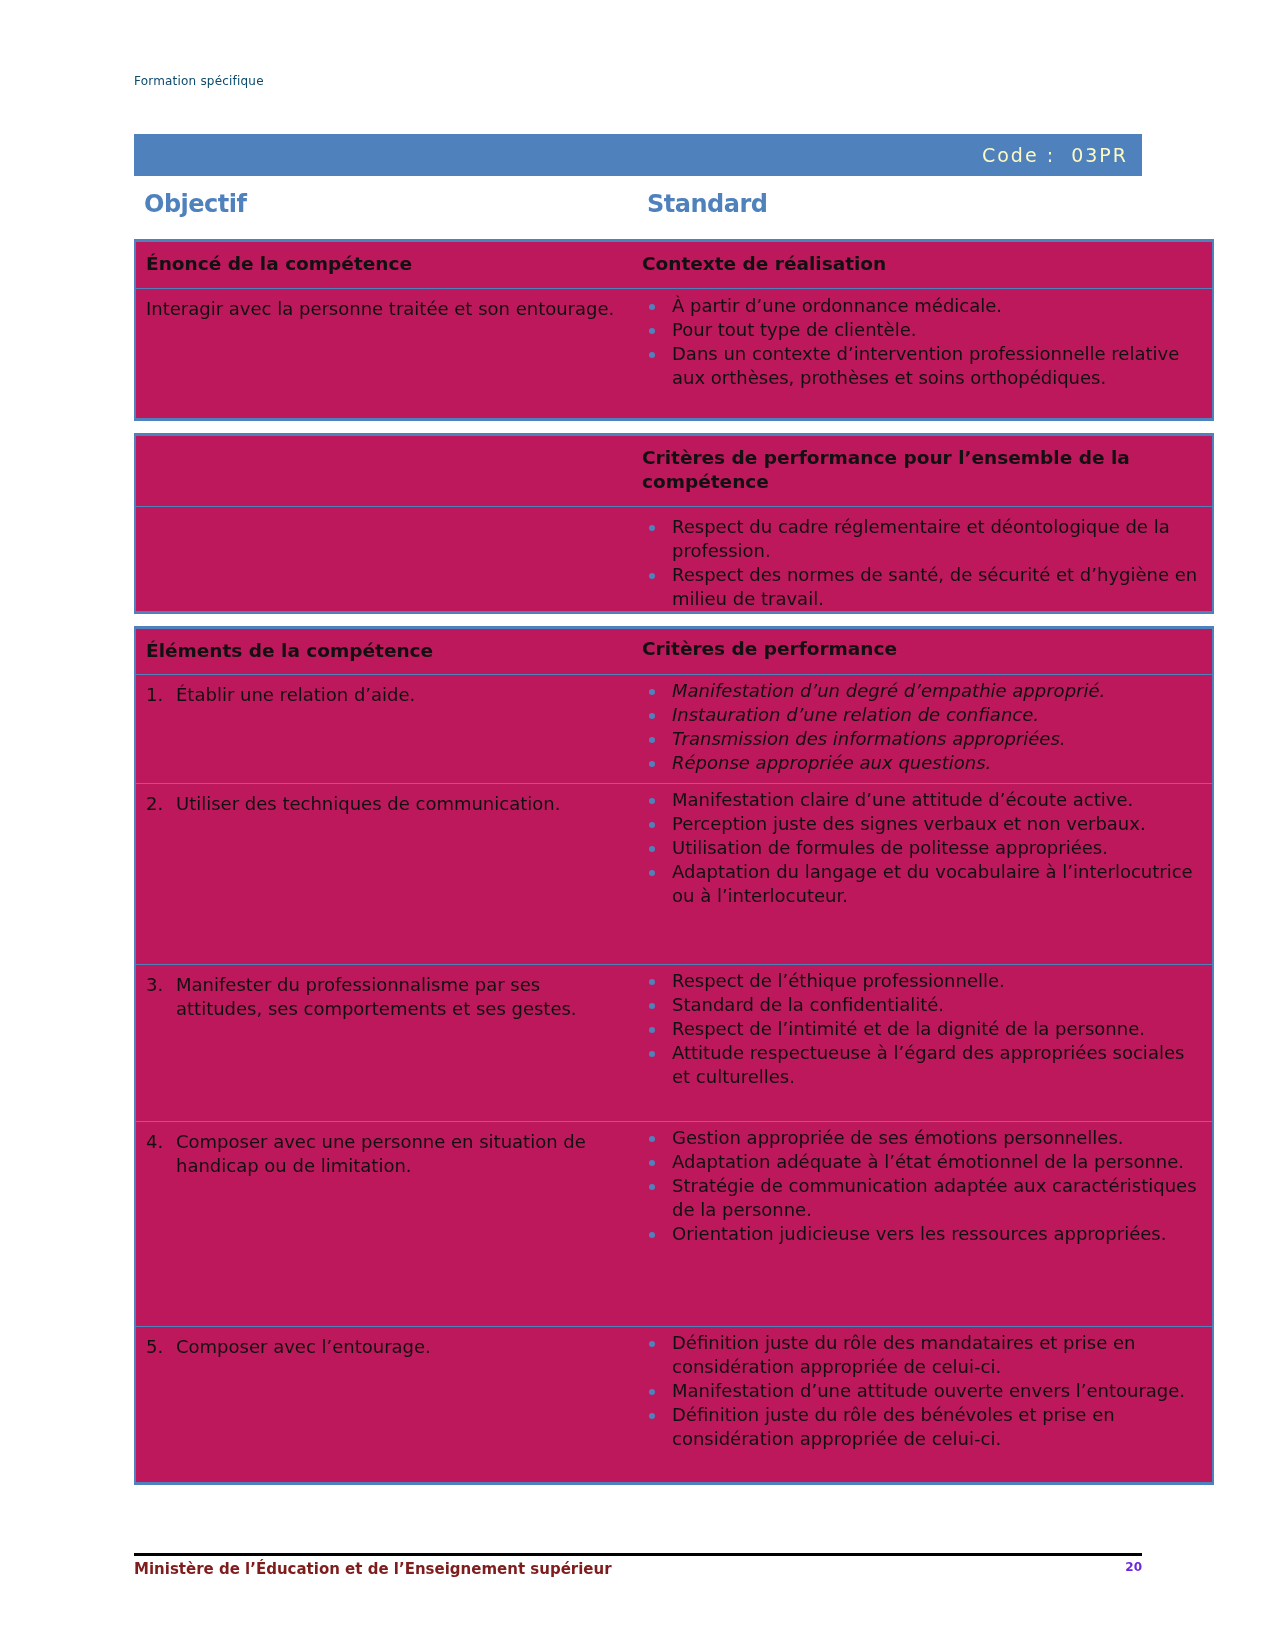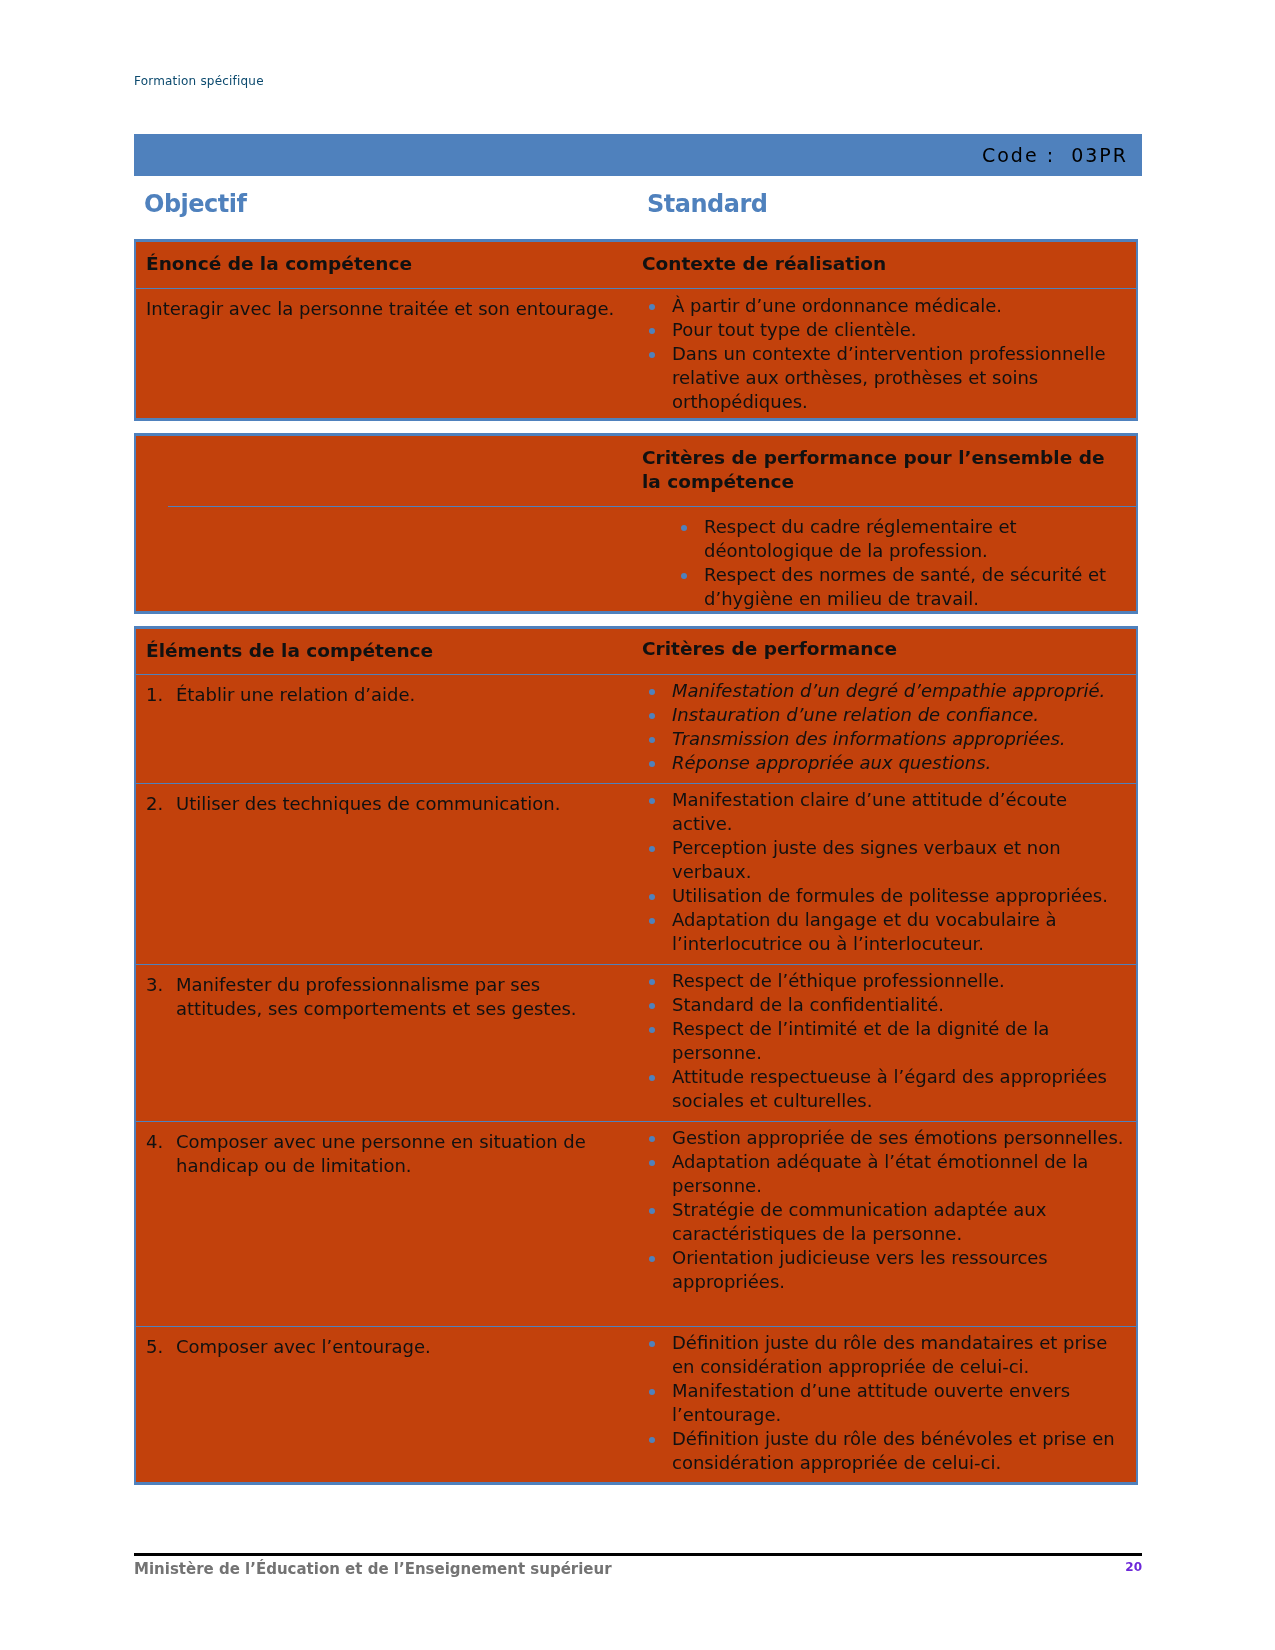--- a/index.html
+++ b/index.html
@@ -1,33 +1,33 @@
 <!DOCTYPE html>
 <html><head>
 <meta charset="utf-8">
 <style>
   html, body { margin:0; padding:0; background:#ffffff; }
   body { width:1275px; height:1650px; position:relative; font-family:"DejaVu Sans", sans-serif; color:#111; overflow:hidden; }
   .running-head { position:absolute; left:134px; top:74px; font-size:12px; color:#0c4a6e; letter-spacing:0.2px; }
   .code-bar { position:absolute; left:134px; top:134px; width:1008px; height:42px; background:#4f81bd; }
-  .code-text { position:absolute; right:14px; top:10px; color:#000000; font-size:19px; letter-spacing:2px; }
+  .code-text { position:absolute; right:14px; top:10px; color:#fef9c3; font-size:19px; letter-spacing:2px; }
   .section-title { position:absolute; top:190px; font-size:24px; font-weight:bold; color:#4f81bd; letter-spacing:-0.5px; }
-  .tbl { position:absolute; left:134px; width:1004px; border:2px solid #4f81bd; border-top-width:3px; border-bottom-width:3px; background:#c2410c; box-sizing:border-box; }
+  .tbl { position:absolute; left:134px; width:1080px; border:2px solid #4f81bd; border-top-width:3px; border-bottom-width:3px; background:#be185d; box-sizing:border-box; }
   .row { display:flex; border-top:1px solid #4f81bd; }
   .row:first-child { border-top:none; }
   .cell-l { width:496px; padding:6px 10px; box-sizing:border-box; font-size:18px; line-height:24px; }
   .cell-r { flex:1; padding:6px 8px 6px 10px; box-sizing:border-box; font-size:18px; line-height:24px; }
   .hdr { font-weight:bold; font-size:18.5px; }
   ul.bl { list-style:none; margin:0; padding:0; }
   ul.bl li { position:relative; padding-left:30px; }
   ul.bl li::before { content:""; position:absolute; left:7px; top:10px; width:6px; height:6px; border-radius:50%; background:#4f81bd; }
   .num-item { display:flex; }
   .num { width:30px; flex:none; }
   .footer-rule { position:absolute; left:134px; top:1553px; width:1008px; height:3px; background:#000; }
-  .footer-left { position:absolute; left:134px; top:1560px; font-size:15px; font-weight:bold; color:#737373;text-align:center; }
+  .footer-left { position:absolute; left:134px; top:1560px; font-size:15px; font-weight:bold; color:#7f1d1d;text-align:center; }
   .footer-right { position:absolute; right:133px; top:1560px; font-size:12px; font-weight:bold; color:#6d28d9;text-align:center; }
 </style>
 </head>
 <body>
 
 <div class="running-head">Formation spécifique</div>
 
 <div class="code-bar">
   <div class="code-text">
     <span>Code :</span>&nbsp;&nbsp;<span>03PR</span>
@@ -52,21 +52,21 @@
       </ul>
     </div>
   </div>
 </div>
 
 <div class="tbl" style="top:433px;">
   <div class="row" style="height:70px;">
     <div class="cell-l"></div>
     <div class="cell-r hdr" style="padding-top:10px;">Critères de performance pour l’ensemble de la compétence</div>
   </div>
-  <div class="row" style="height:104px;margin-left:32px;">
+  <div class="row" style="height:104px;">
     <div class="cell-l"></div>
     <div class="cell-r" style="padding-top:8px;">
       <ul class="bl">
         <li>Respect du cadre réglementaire et déontologique de la profession.</li>
         <li>Respect des normes de santé, de sécurité et d’hygiène en milieu de travail.</li>
       </ul>
     </div>
   </div>
 </div>
 

